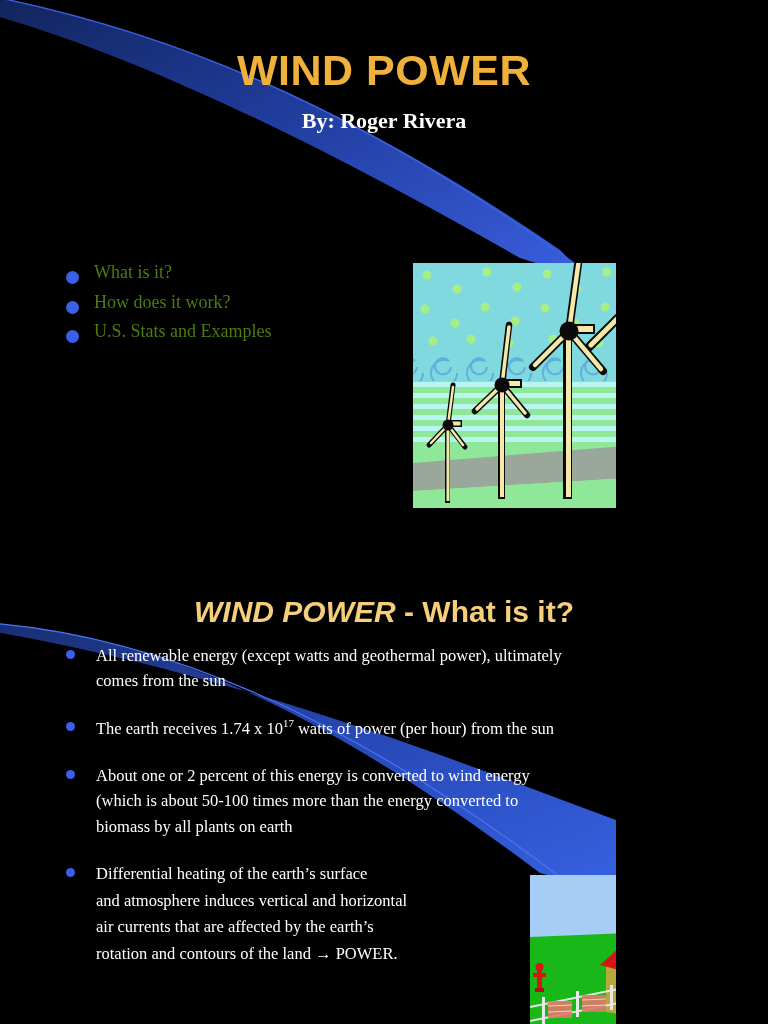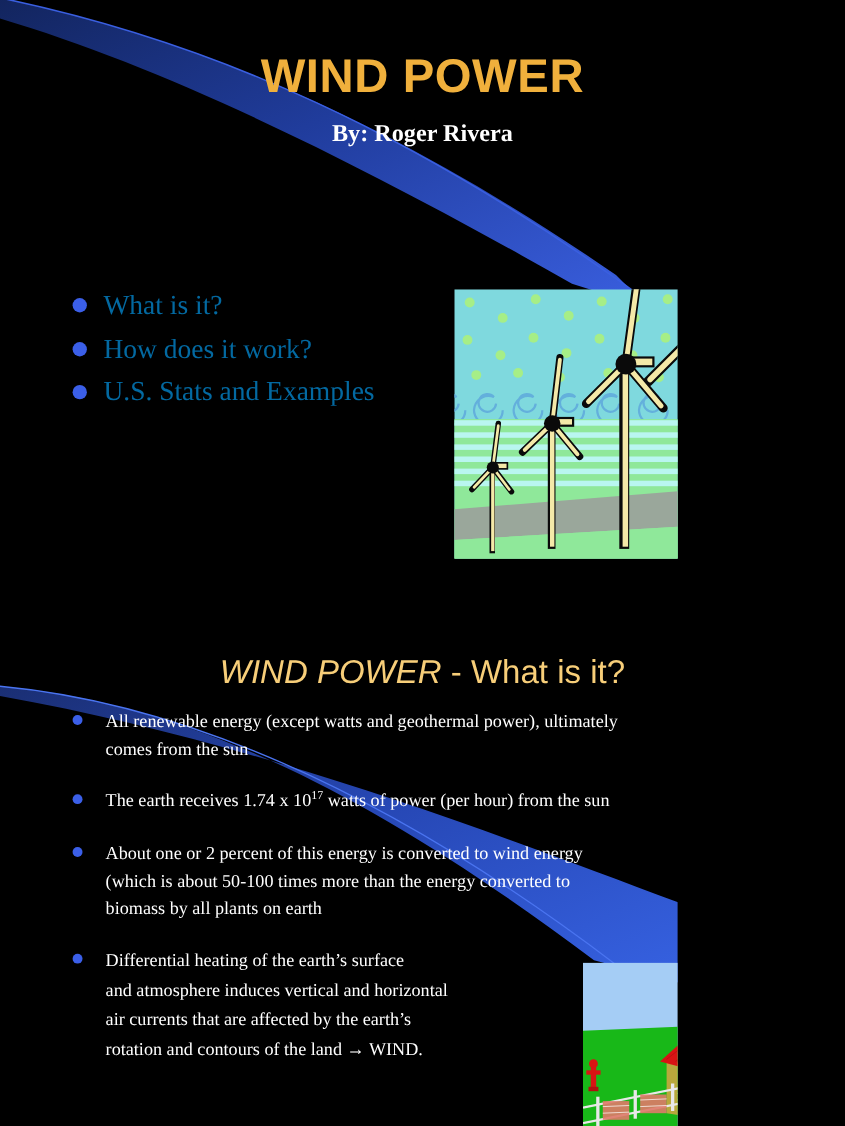--- a/index.html
+++ b/index.html
@@ -56,23 +56,23 @@
   .s1-bullets {
     position:absolute;
     left:60px; top:260px;
     width:330px;
     z-index:6;
   }
   .s1-bullets li {
     list-style:none;
     position:relative;
     padding-left:34px;
-    font-size:25px;
+    font-size:18px;
     line-height:1.42;
-    color:#0369a1;
+    color:#4d7c0f;
     margin-bottom:4px;
   }
   .s1-bullets li .dot {
     position:absolute;
     left:6px; top:11px;
     width:13px; height:13px;
     border-radius:50%;
     background:#3B5FE8;
   }
 
@@ -90,21 +90,21 @@
     position:absolute; left:0; top:575px;
     width:768px; height:449px;
     background:#000;
     overflow:hidden;
   }
   .s2-title {
     position:absolute;
     left:0; top:20px; width:768px;
     text-align:center;
     font-family:"Liberation Sans", sans-serif;
-    font-weight:normal;
+    font-weight:bold;
     font-size:30px;
     color:#F7CE79;
     z-index:6;
   }
   .s2-title .it { font-style:italic; }
 
   .s2-bullets {
     position:absolute;
     left:58px; top:68px;
     width:650px;
@@ -352,21 +352,21 @@
         <span class="dot"></span>
         <span>About one or 2 percent of this energy is converted to wind energy</span><br>
         <span>(which is about 50-100 times more than the energy converted to</span><br>
         <span>biomass by all plants on earth</span>
       </li>
       <li class="tight">
         <span class="dot"></span>
         <span>Differential heating of the earth’s surface</span><br>
         <span>and atmosphere induces vertical and horizontal</span><br>
         <span>air currents that are affected by the earth’s</span><br>
-        <span>rotation and contours of the land → WIND.</span>
+        <span>rotation and contours of the land → POWER.</span>
       </li>
     </ul>
   </section>
 
   <div class="house-box">
     <svg viewBox="0 0 238 149" preserveAspectRatio="none">
 
       <rect x="0" y="0" width="238" height="149" fill="#A5CDF5"></rect>
 
       <path d="M0 62 L238 52 L238 149 L0 149 Z" fill="#18B818"></path>

